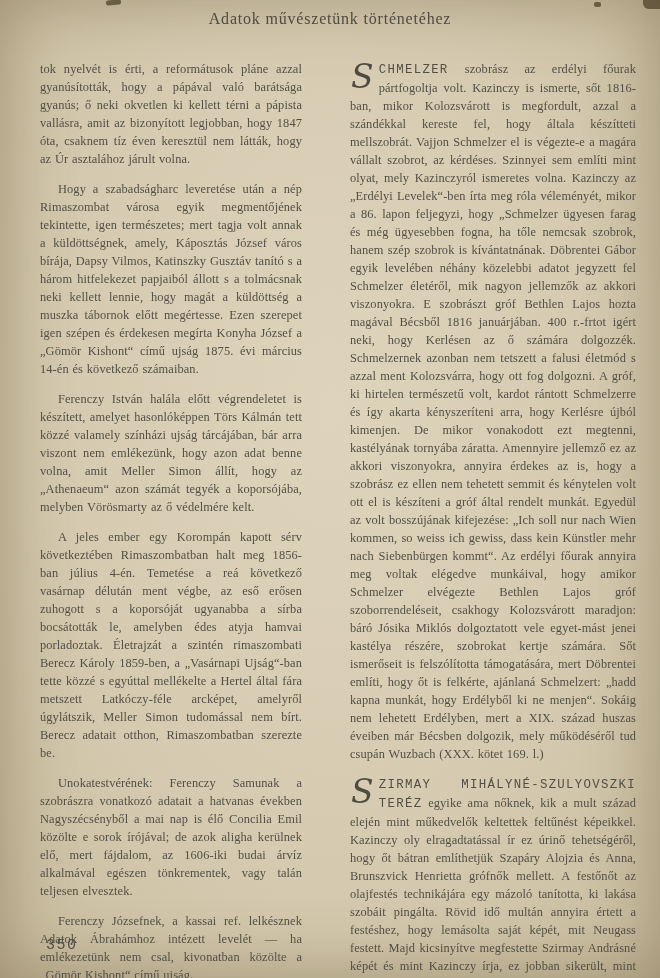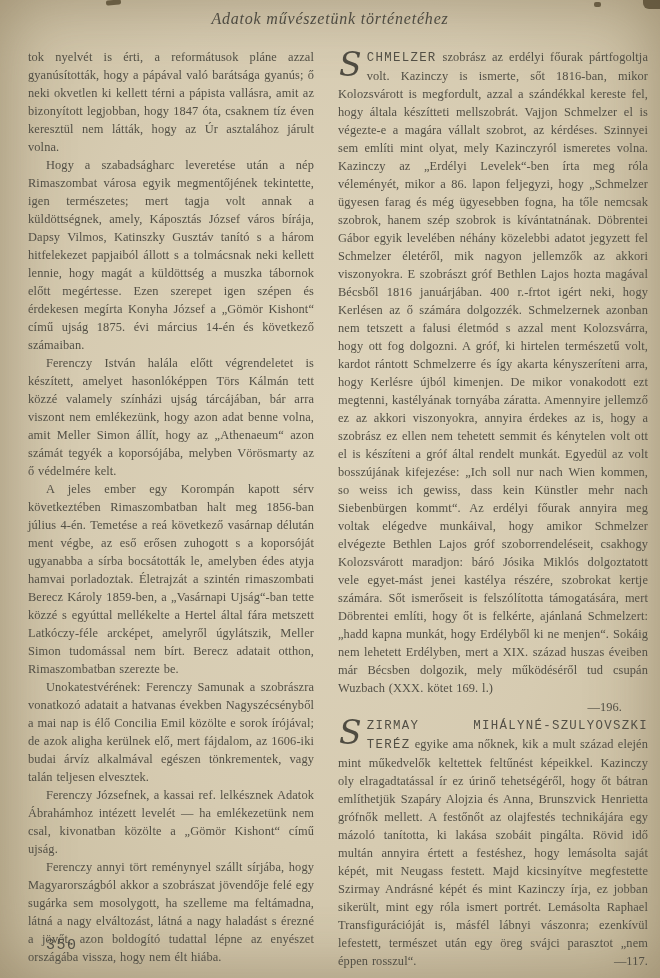--- a/index.html
+++ b/index.html
@@ -5,30 +5,30 @@
   html,body { margin:0; padding:0; background:#b4a888; }
   .page {
     position:relative; width:660px; height:978px; overflow:hidden;
     background: radial-gradient(ellipse at 50% 42%, #ded4bc 0%, #d6cbb1 55%, #c8bc9e 100%);
     box-shadow: inset 0 0 70px rgba(92,74,44,0.42);
     font-family:"Liberation Serif","DejaVu Serif",serif;
     color:#524f45;
   }
   .running-header {
     position:absolute; top:10px; left:0; right:0; text-align:center;
-    font-style:italic; font-size:16px; letter-spacing:0.8px; color:#4e4b41;
+    font-size:16px; letter-spacing:0.8px; color:#4e4b41;
   }
   .columns { position:absolute; top:48px; left:28px; display:flex; gap:24px; }
   .col {
     text-align:justify; font-size:12.4px; line-height:18px;
     letter-spacing:0.1px; word-spacing:0.6px; hyphens:auto;
   }
   .col-left  { width:286px; }
   .col-right { width:310px; }
-  .col p { margin:0; text-indent:18px; }
+  .col p { margin:12px; text-indent:18px; }
   .col p.noindent { text-indent:0; }
   .dropcap {
     float:left; font-family:"DejaVu Serif",serif; font-style:italic;
     font-size:33px; line-height:27px; padding:3px 5px 0 1px; color:#4e4b41;
   }
   .lead { letter-spacing:1.3px;font-family:Liberation Mono, monospace; }
   .endnum { float:right; padding-left:8px; }
   .endline { text-align:right; padding-right:26px; margin-top:1px; }
   .signature {
     font-variant:small-caps; letter-spacing:2.5px; font-size:13.5px;
@@ -64,21 +64,20 @@
       <p><span>Ferenczy annyi tört reménynyel szállt sírjába, hogy Magyarországból akkor a szobrászat jövendője felé egy sugárka sem mosolygott, ha szelleme ma feltámadna, látná a nagy elváltozást, látná a nagy haladást s érezné a jövőt, azon boldogító tudattal lépne az enyészet országába vissza, hogy nem élt hiába.</span>
         </p>
 
     </div>
 
     <div class="col col-right">
       <p class="noindent">
         <span class="dropcap">S</span><span class="lead">CHMELZER</span>
         <span>szobrász az erdélyi főurak pártfogoltja volt. Kazinczy is ismerte, sőt 1816-ban, mikor Kolozsvárott is megfordult, azzal a szándékkal kereste fel, hogy általa készítteti mellszobrát. Vajjon Schmelzer el is végezte-e a magára vállalt szobrot, az kérdéses. Szinnyei sem említi mint olyat, mely Kazinczyról ismeretes volna. Kazinczy az „Erdélyi Levelek“-ben írta meg róla véleményét, mikor a 86. lapon feljegyzi, hogy „Schmelzer ügyesen farag és még ügyesebben fogna, ha tőle nemcsak szobrok, hanem szép szobrok is kívántatnának. Döbrentei Gábor egyik levelében néhány közelebbi adatot jegyzett fel Schmelzer életéről, mik nagyon jellemzők az akkori viszonyokra. E szobrászt gróf Bethlen Lajos hozta magával Bécsből 1816 januárjában. 400 r.-frtot igért neki, hogy Kerlésen az ő számára dolgozzék. Schmelzernek azonban nem tetszett a falusi életmód s azzal ment Kolozsvárra, hogy ott fog dolgozni. A gróf, ki hirtelen természetű volt, kardot rántott Schmelzerre és így akarta kényszeríteni arra, hogy Kerlésre újból kimenjen. De mikor vonakodott ezt megtenni, kastélyának tornyába záratta. Amennyire jellemző ez az akkori viszonyokra, annyira érdekes az is, hogy a szobrász ez ellen nem tehetett semmit és kénytelen volt ott el is készíteni a gróf által rendelt munkát. Egyedül az volt bosszújának kifejezése: „Ich soll nur nach Wien kommen, so weiss ich gewiss, dass kein Künstler mehr nach Siebenbürgen kommt“. Az erdélyi főurak annyira meg voltak elégedve munkáival, hogy amikor Schmelzer elvégezte Bethlen Lajos gróf szoborrendeléseit, csakhogy Kolozsvárott maradjon: báró Jósika Miklós dolgoztatott vele egyet-mást jenei kastélya részére, szobrokat kertje számára. Sőt ismerőseit is felszólította támogatására, mert Döbrentei említi, hogy őt is felkérte, ajánlaná Schmelzert: „hadd kapna munkát, hogy Erdélyből ki ne menjen“. Sokáig nem lehetett Erdélyben, mert a XIX. század huszas éveiben már Bécsben dolgozik, mely működéséről tud csupán Wuzbach (XXX. kötet 169. l.)</span>
       </p>
-      <div class="endline">—196.</div>
 
       <p class="noindent article-2">
         <span class="dropcap">S</span><span class="lead">ZIRMAY MIHÁLYNÉ-SZULYOVSZKI TERÉZ</span>
         <span>egyike ama nőknek, kik a mult század elején mint műkedvelők keltettek feltűnést képeikkel. Kazinczy oly elragadtatással ír ez úrinő tehetségéről, hogy őt bátran említhetjük Szapáry Alojzia és Anna, Brunszvick Henrietta grófnők mellett. A festőnőt az olajfestés technikájára egy mázoló tanította, ki lakása szobáit pingálta. Rövid idő multán annyira értett a festéshez, hogy lemásolta saját képét, mit Neugass festett. Majd kicsinyítve megfestette Szirmay Andrásné képét és mint Kazinczy írja, ez jobban sikerült, mint egy róla ismert portrét. Lemásolta Raphael Transfigurációját is, másfél lábnyi vászonra; ezenkívül lefestett, természet után egy öreg svájci parasztot „nem éppen rosszul“.</span>
         <span class="endnum">—117.</span>
       </p>
       <div class="signature sig-right">Naményi Lajos</div>
     </div>
 
   </div>

